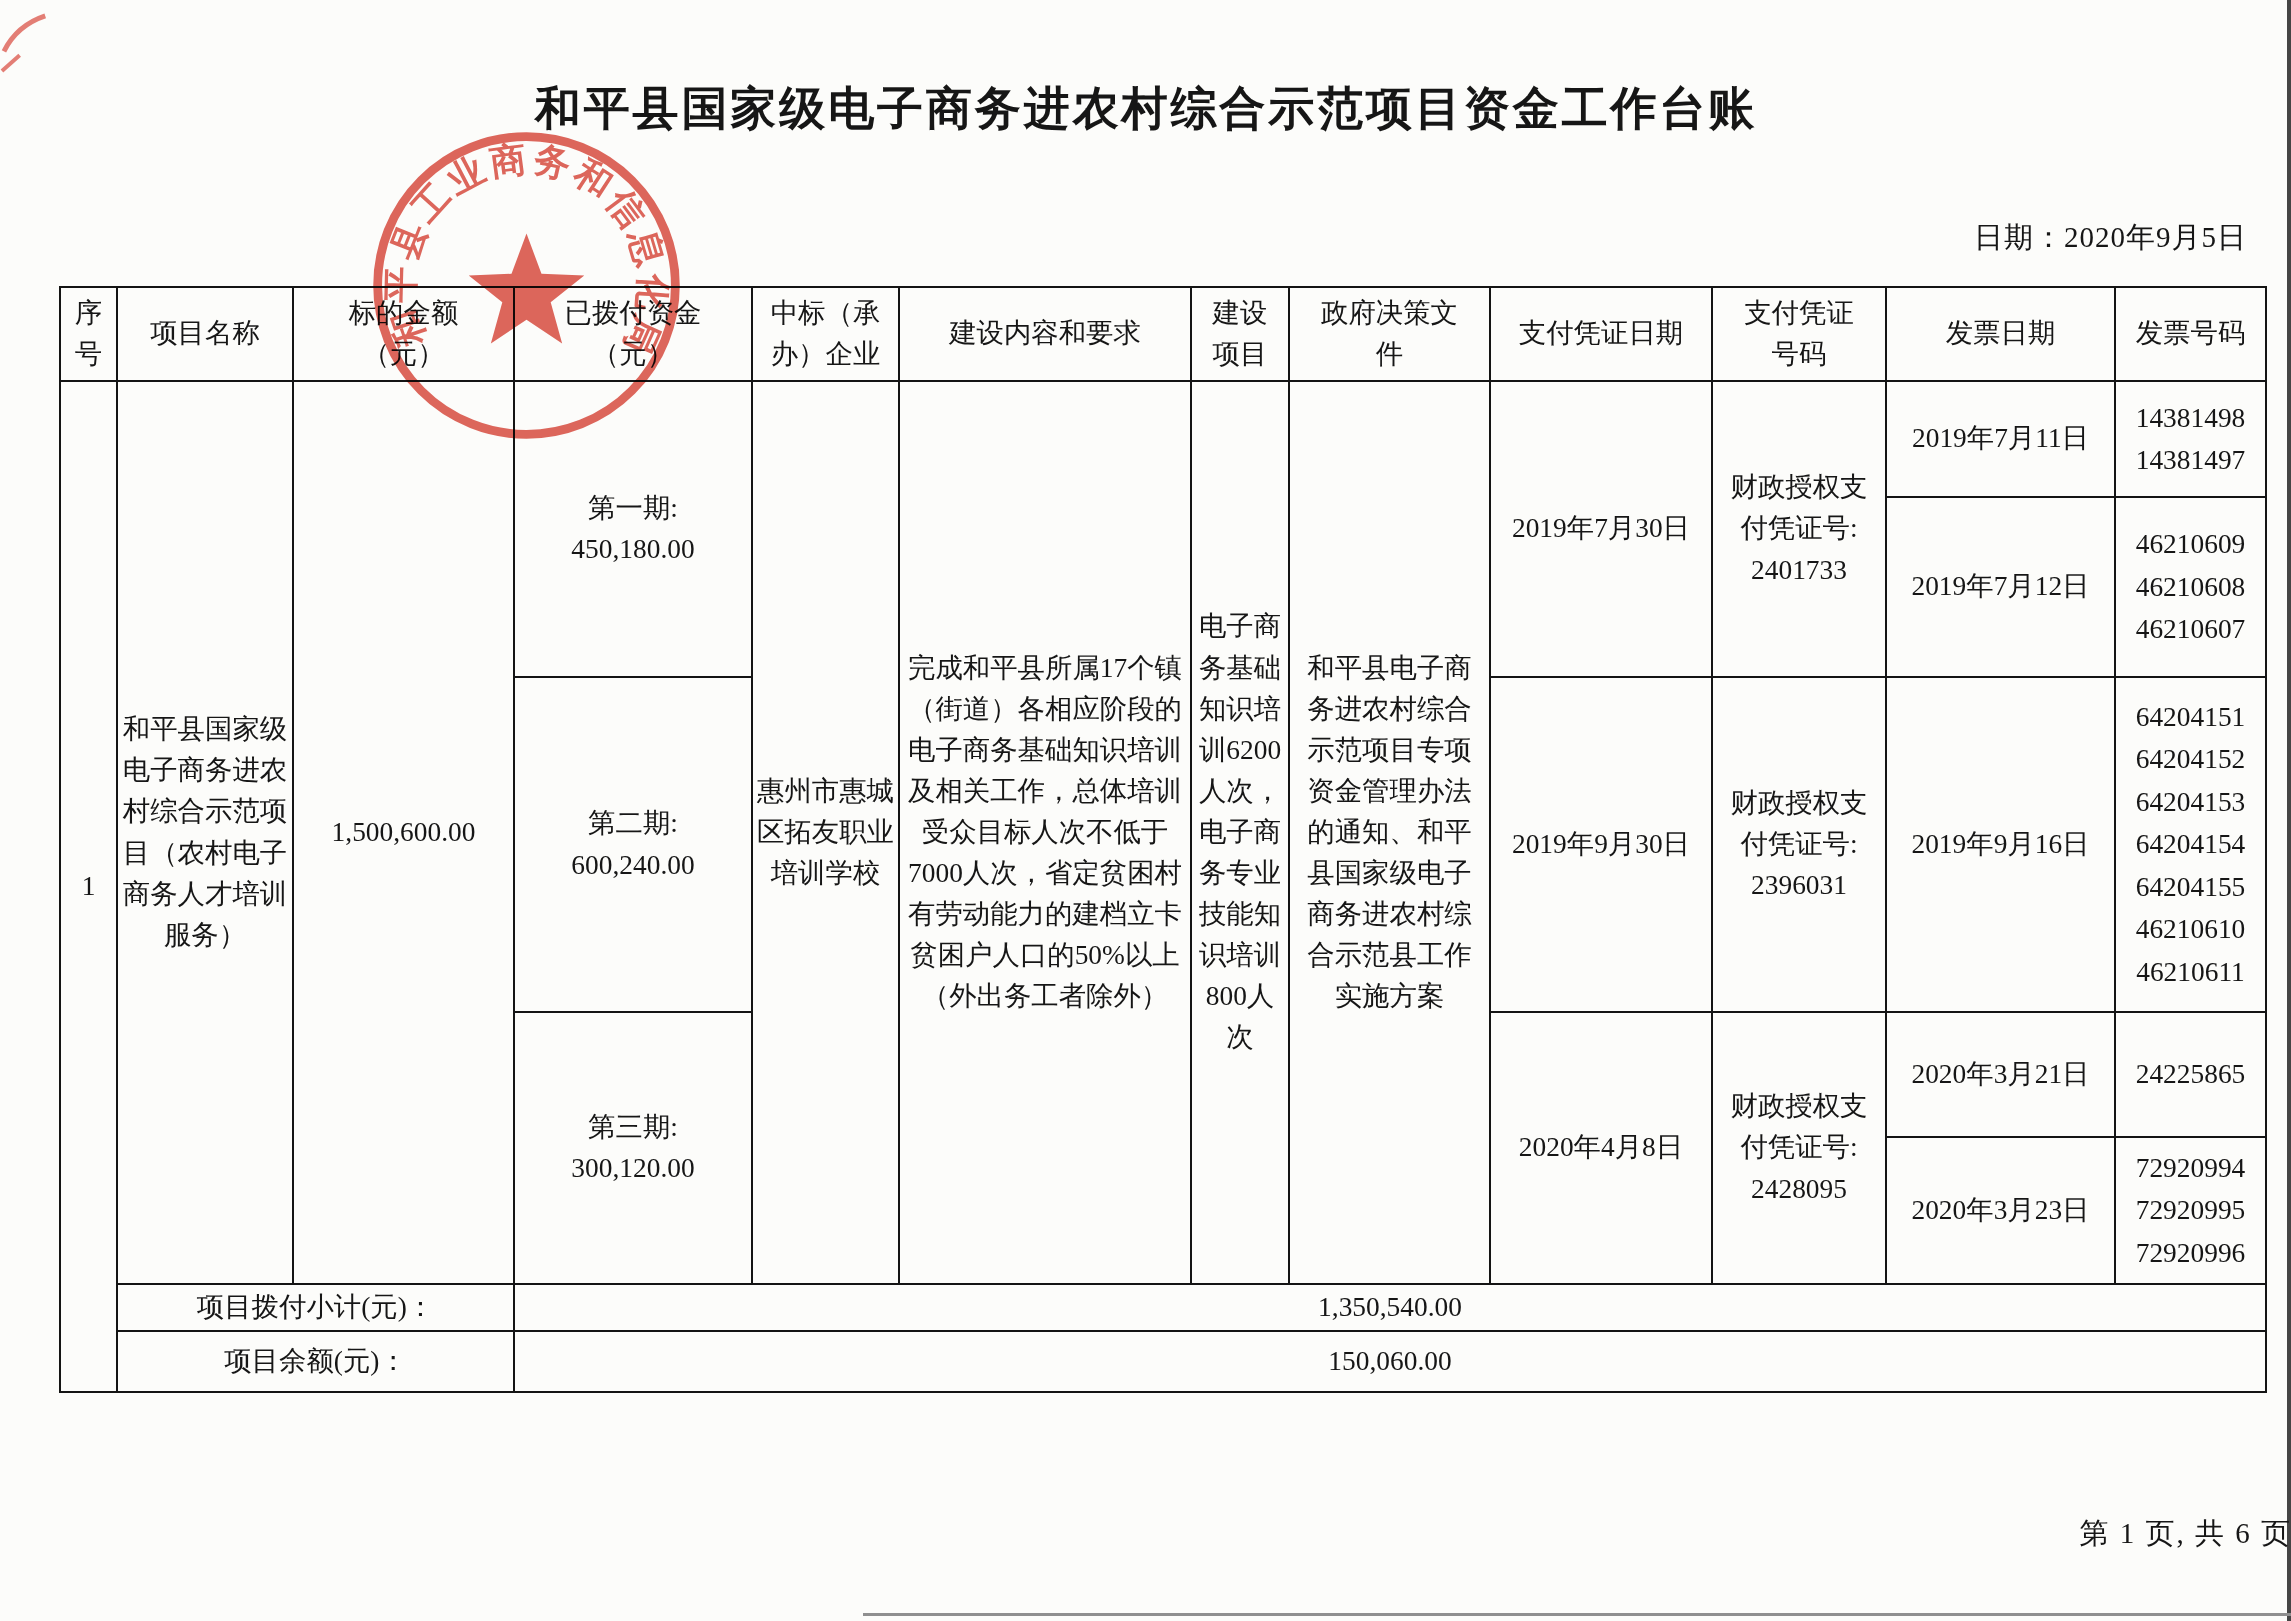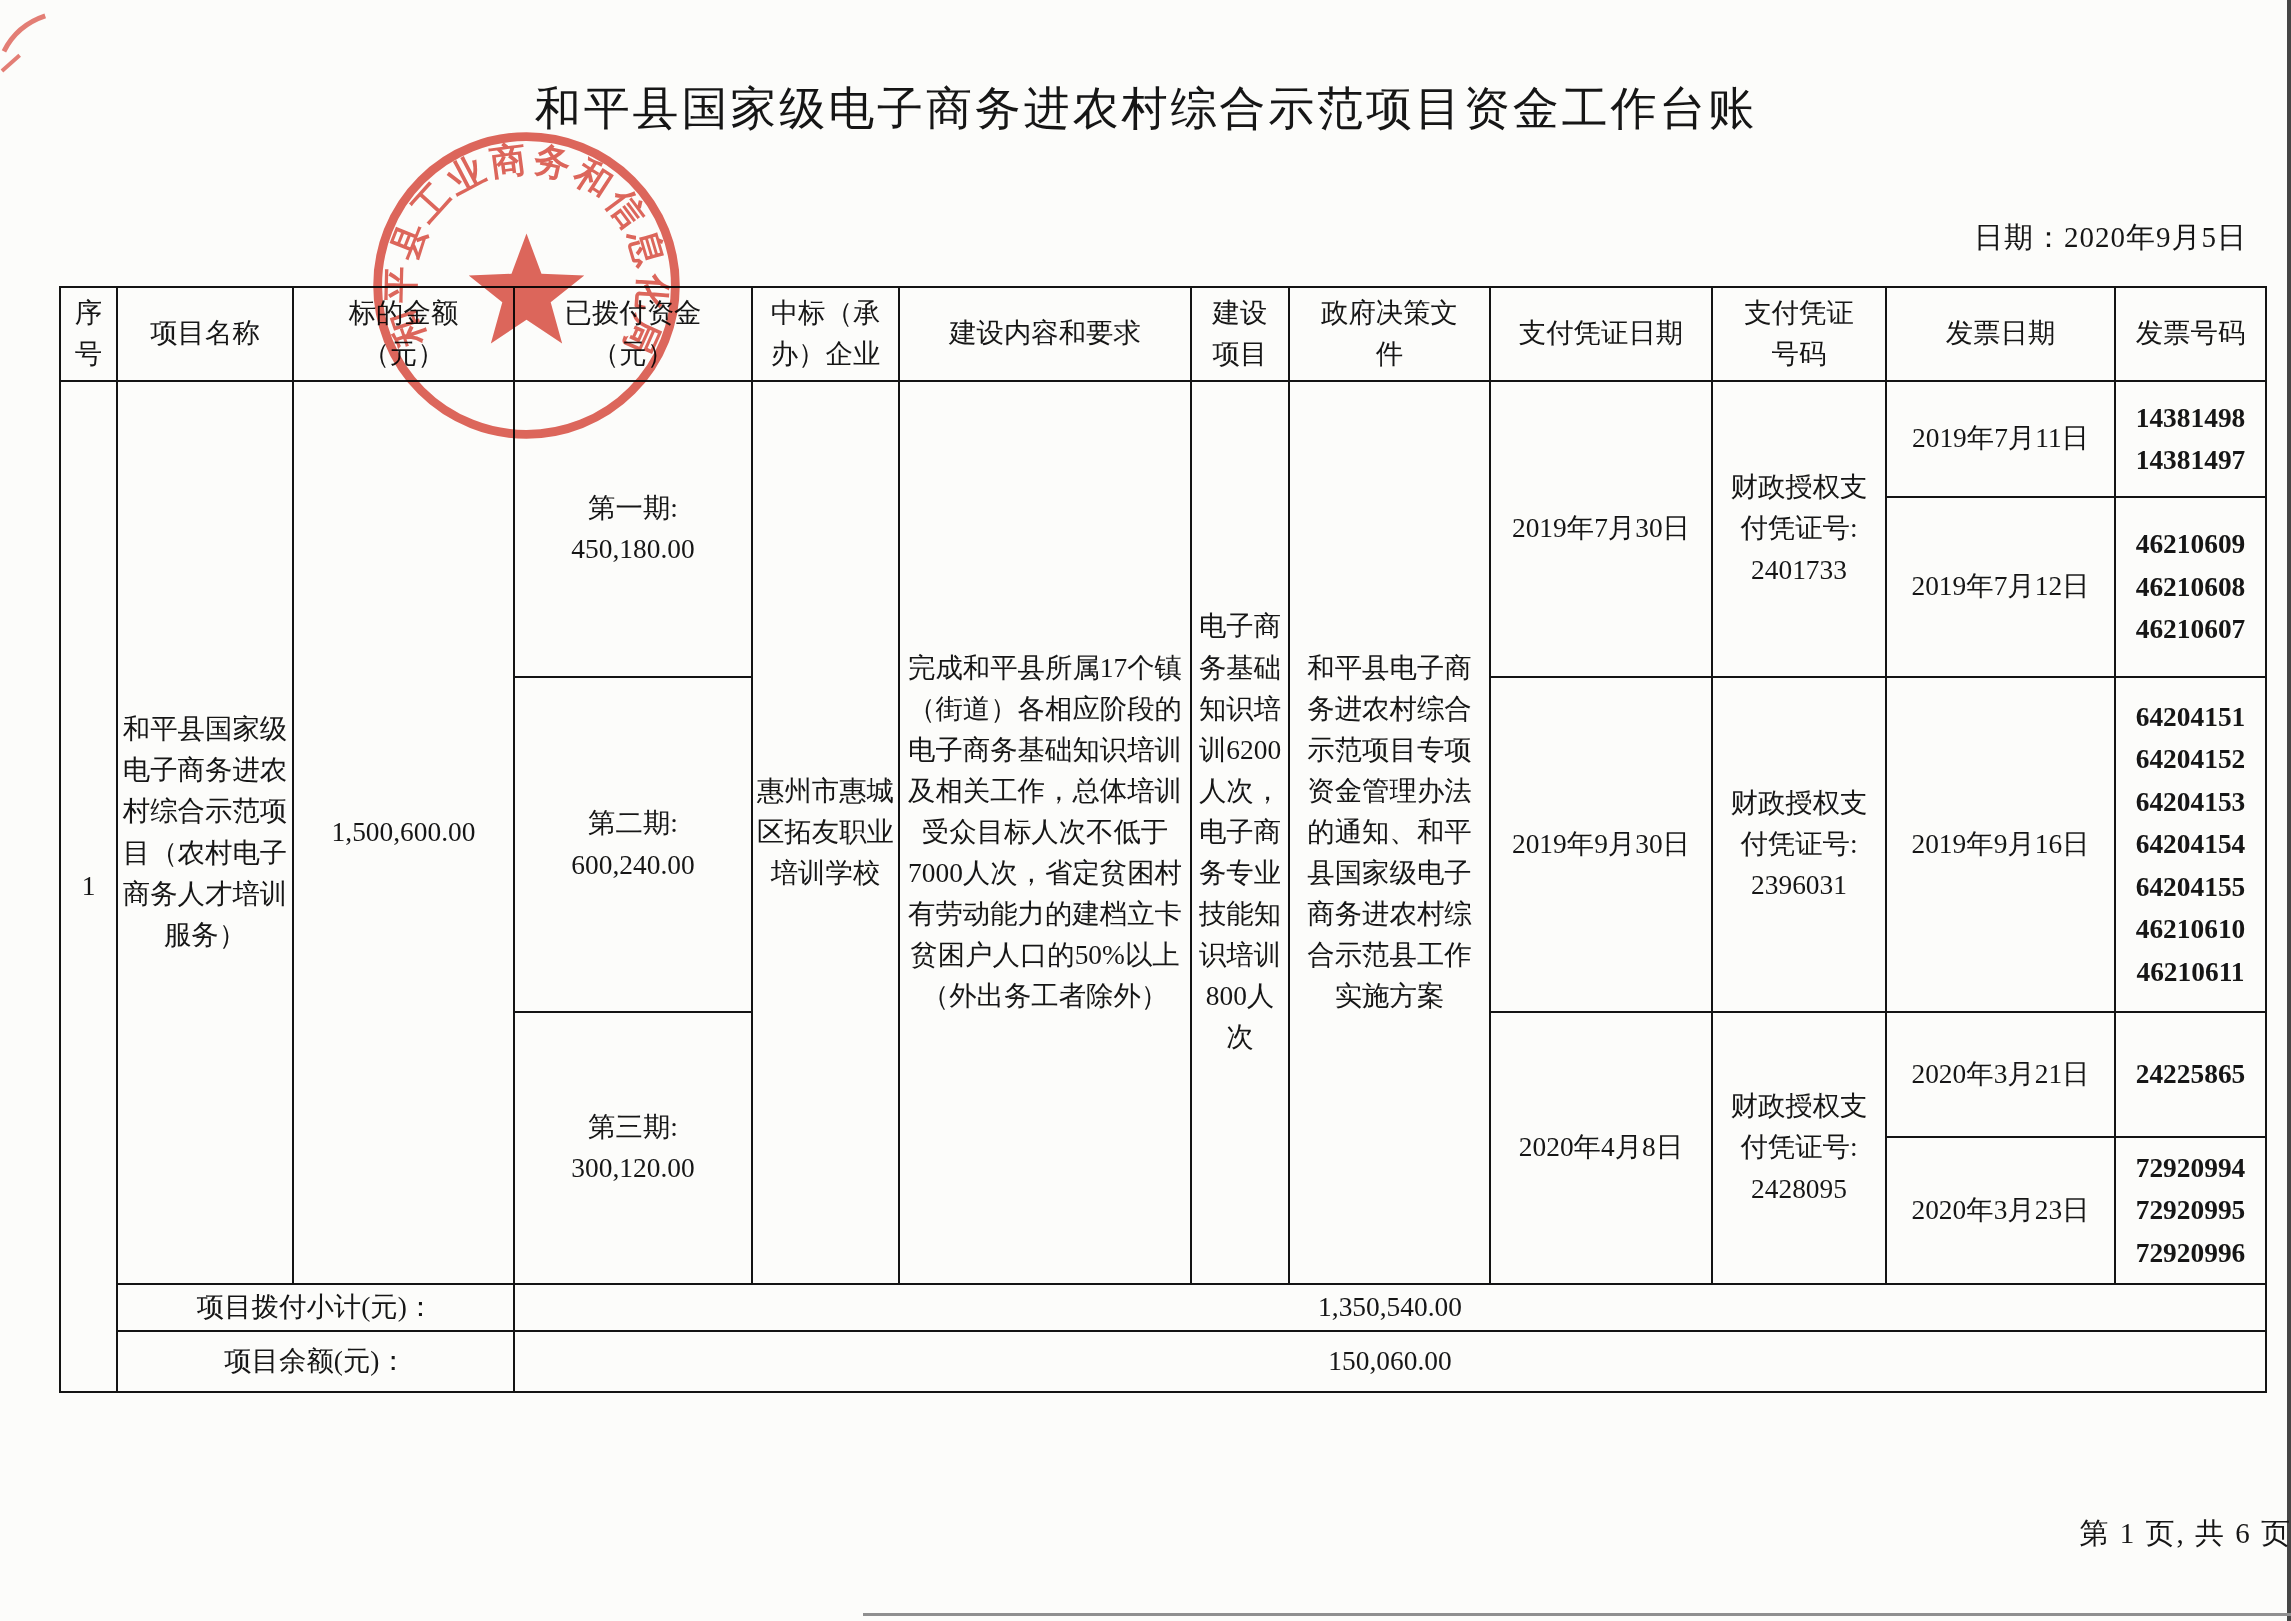--- a/index.html
+++ b/index.html
@@ -6,21 +6,21 @@
   .page{
     position:relative;
     width:2292px;height:1621px;
     background:#fcfcfa;
     font-family:"Liberation Serif","DejaVu Serif",serif;
     color:#161616;
     overflow:hidden;
   }
   .title{
     position:absolute;top:78px;left:0;width:100%;
-    text-align:center;font-size:46px;font-weight:normal;letter-spacing:2.9px;
+    text-align:center;font-size:46px;font-weight:bold;letter-spacing:2.9px;
   }
   .report-unit{
     position:absolute;left:61px;top:216px;
     font-size:29px;font-weight:bold;letter-spacing:1px;
   }
   .date-line{
     position:absolute;right:45px;top:218px;
     font-size:29px;letter-spacing:1px;
   }
   table.ledger{
@@ -42,21 +42,21 @@
   tr.r3{height:335px;}
   tr.r4{height:125px;}
   tr.r5{height:147px;}
   tr.r6{height:44px;}
   tr.r7{height:61px;}
   td.hd{font-size:28px;white-space:pre-line;line-height:1.35;}
   td.cell-company{padding:0 13.7px;}
   td.cell-policy{padding:0 9.8px;}
   td.cell-content{padding:0 3.9px;}
   td.cell-projitems{padding:0 2px;}
-  .num-line{line-height:1.55;font-weight:bold;}
+  .num-line{line-height:1.55;}
   td.cell-sumlabel{font-size:28px;}
   td.cell-sumvalue{text-align:left;padding-left:9.8px;font-size:27.4px;margin-top:24px;}
   .page-footer{
     position:absolute;top:1514px;left:0;width:100%;
     text-align:right;font-size:29px;letter-spacing:2px;
   }
   .stamp{
     position:absolute;left:361px;top:120px;
     width:331px;height:331px;
     opacity:.78;

